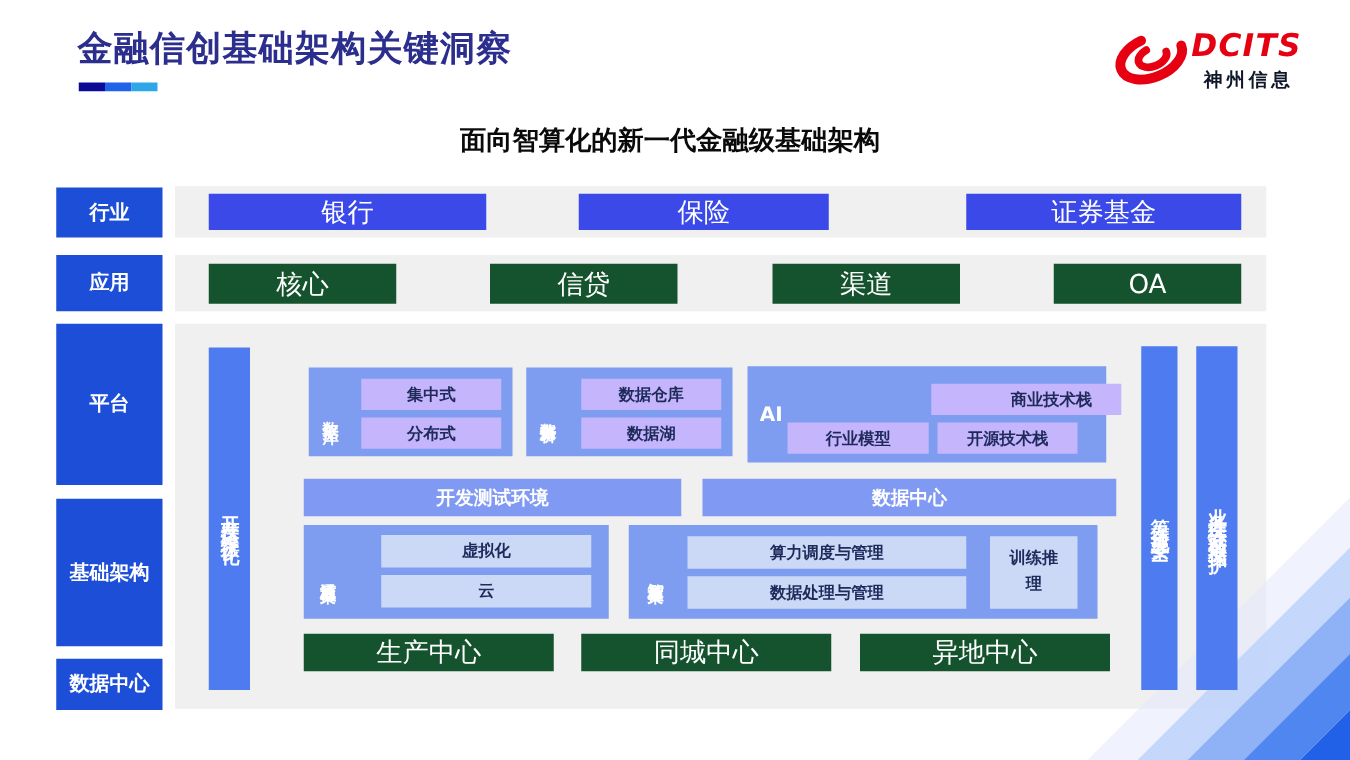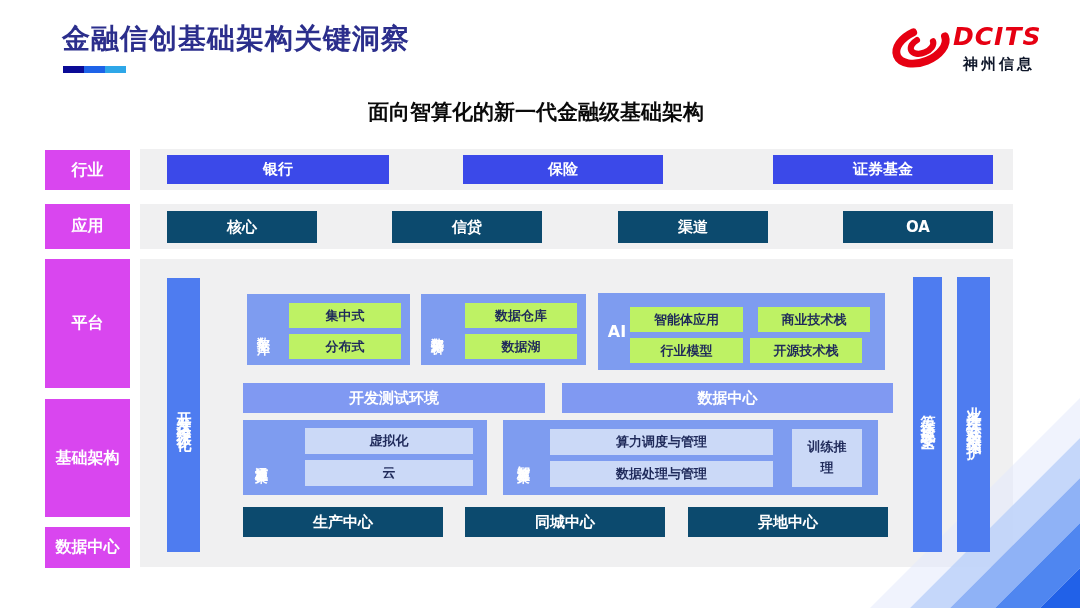--- a/index.html
+++ b/index.html
@@ -13,31 +13,31 @@
   .title{left:62px;top:20px;font-size:28px;font-weight:800;color:#2B2E8C;letter-spacing:1px;white-space:nowrap;}
   .underline{left:63px;top:66px;width:63px;height:7px;display:flex;}
   .underline span{width:21px;height:7px;display:block;}
   .subtitle{left:0;top:98px;width:1046px;text-align:center;font-size:21px;font-weight:800;color:#0a0a0a;margin-left:13px;}
   
   .logo{left:885px;top:14px;width:175px;height:64px;}
   .logo .swirl{left:0;top:4px;width:72px;height:54px;}
   .logo .brand{left:68px;top:8px;font-size:25px;font-weight:800;font-style:italic;color:#E60012;letter-spacing:1px;}
   .logo .company{left:78px;top:41px;font-size:15px;font-weight:700;color:#0f172a;letter-spacing:3px;}
   
-  .rail{left:45px;width:85px;background:#d946ef;color:#fff;font-weight:700;font-size:16px;}
+  .rail{left:45px;width:85px;background:#1d4ed8;color:#fff;font-weight:700;font-size:16px;}
   
   .strip{left:140px;width:873px;background:#F0F0F1;}
   
-  .btn{color:#fff;font-weight:700;font-size:15px;}
+  .btn{color:#fff;font-weight:400;font-size:21px;}
   .btn-dark{background:#3B49E9;}
-  .btn-med{background:#0c4a6e;}
+  .btn-med{background:#14532d;}
   .envbar{background:#8099F2;color:#fff;font-weight:700;font-size:15px;}
   
   .group{background:#7E9CF0;}
-  .gitem{background:#bef264;color:#1F2A5A;font-weight:700;font-size:13px;}
+  .gitem{background:#c4b5fd;color:#1F2A5A;font-weight:700;font-size:13px;}
   .gitem2{background:#CBD9F7;color:#1F2A5A;font-weight:700;font-size:13px;}
   
   .vtext{writing-mode:vertical-rl;text-orientation:upright;letter-spacing:4px;}
   .vbar{background:#4E7CF0;color:#fff;font-weight:700;font-size:15px;z-index:2;}
   .vlabel{color:#fff;font-weight:700;font-size:13px;letter-spacing:3px;}
   .ailabel{color:#fff;font-weight:800;font-size:16px;}
   .deco{right:0;bottom:0;width:300px;height:240px;z-index:1;pointer-events:none;}
 </style>
 </head>
 <body>
@@ -92,22 +92,21 @@
   </div>
 
   <div class="abs group" style="left:421px;top:294px;width:165px;height:71px;">
     <div class="abs flexc vtext vlabel" style="left:4px;top:0;width:24px;height:71px;letter-spacing:1px;">数据分析</div>
     <div class="abs flexc gitem" style="left:44px;top:9px;width:112px;height:25px;">数据仓库</div>
     <div class="abs flexc gitem" style="left:44px;top:40px;width:112px;height:25px;">数据湖</div>
   </div>
 
   <div class="abs group" style="left:598px;top:293px;width:287px;height:77px;">
     <div class="abs flexc ailabel" style="left:6px;top:0;width:26px;height:77px;">AI</div>
-    <div class="abs flexc gitem" style="left:32px;top:14px;width:113px;height:25px;">智能体应用</div>
-    <div class="abs flexc gitem" style="left:160px;top:14px;width:112px;height:25px;">商业技术栈</div>
+    <div class="abs flexc gitem" style="left:147px;top:14px;width:112px;height:25px;padding-left:40px;">商业技术栈</div>
     <div class="abs flexc gitem" style="left:32px;top:45px;width:113px;height:25px;">行业模型</div>
     <div class="abs flexc gitem" style="left:152px;top:45px;width:112px;height:25px;">开源技术栈</div>
   </div>
 
   <div class="abs flexc envbar" style="left:243px;top:383px;width:302px;height:30px;">开发测试环境</div>
   <div class="abs flexc envbar" style="left:562px;top:383px;width:331px;height:30px;">数据中心</div>
 
   <div class="abs group" style="left:243px;top:420px;width:244px;height:75px;">
     <div class="abs flexc vtext vlabel" style="left:6px;top:0;width:24px;height:75px;letter-spacing:1px;">通算框架</div>
     <div class="abs flexc gitem2" style="left:62px;top:8px;width:168px;height:26px;">虚拟化</div>

